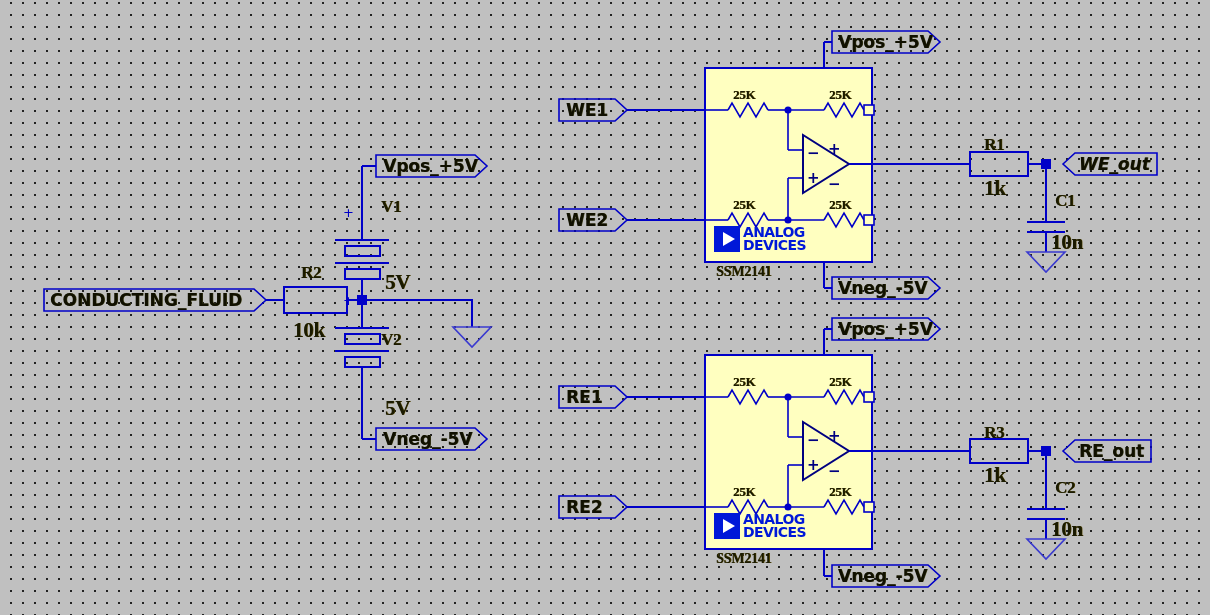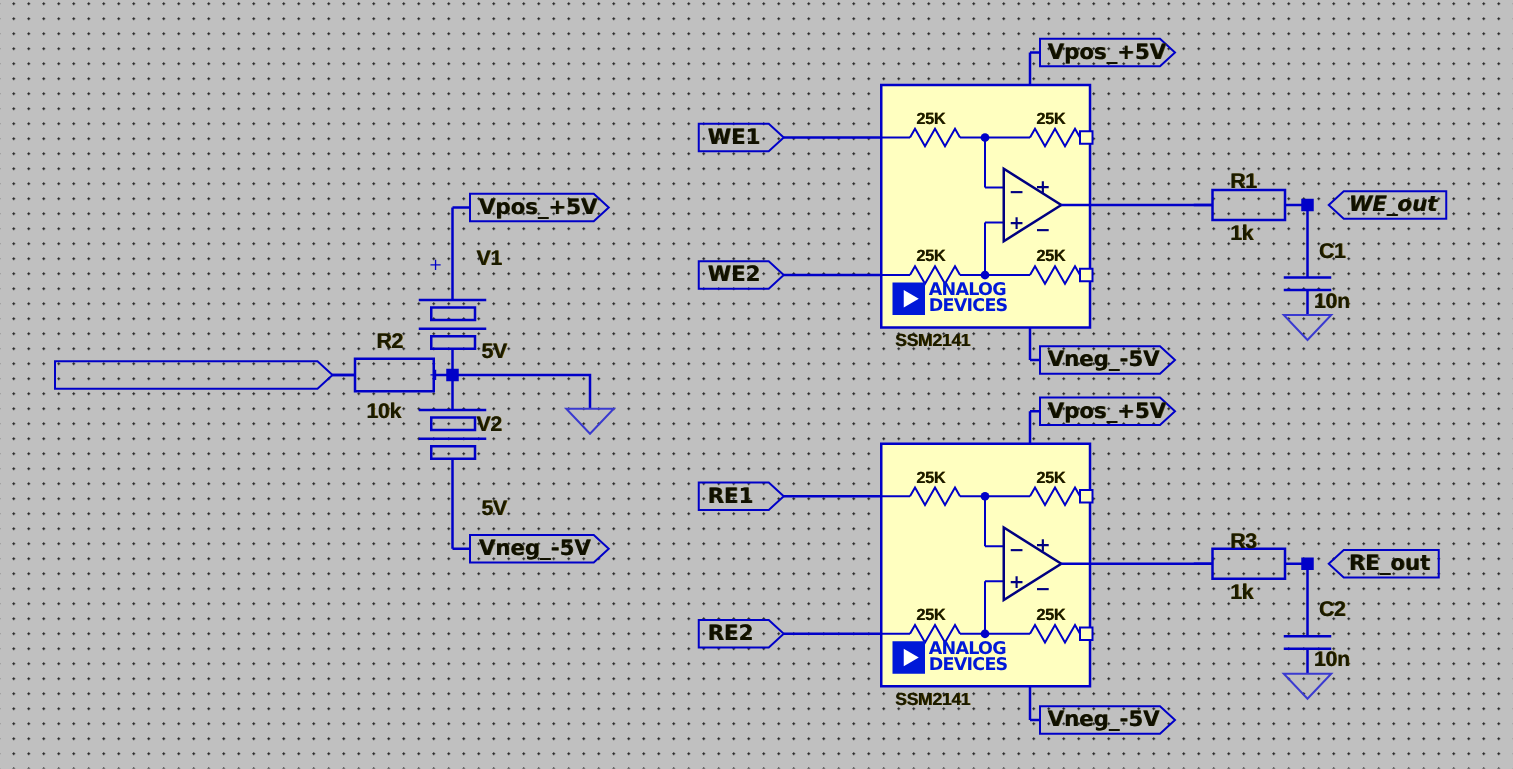--- a/index.html
+++ b/index.html
@@ -66,34 +66,34 @@
     stroke: #3a3ad0;
     stroke-width: 1.6;
   }
   .opamp {
     fill: none;
     stroke: #000080;
     stroke-width: 2;
   }
   .lbl {
     position: absolute;
-    font-family: Liberation Sans, sans-serif;
+    font-family: Liberation Serif, serif;
     font-weight: bold;
     color: #000000;
     white-space: nowrap;
     line-height: 1;
     letter-spacing: -0.2px;
   }
   .lbl-designator {
     font-size: 17px;
     color: #1a1a00;
     text-shadow: 0.5px 0 0 #5a4a00;
   }
   .lbl-value {
-    font-size: 17px;
+    font-size: 21px;
     color: #1a1a00;
     text-shadow: 0.5px 0 0 #5a4a00;
   }
   .lbl-res {
     font-size: 13px;
     font-weight: bold;
     color: #1a1a00;
     text-shadow: 0.4px 0 0 #6a5500;
   }
   .lbl-part {
@@ -348,20 +348,21 @@
 
     <polygon class="portbox" points="832,318 928,318 940,329 928,340 832,340"></polygon>
 
     <polygon class="portbox" points="832,565 928,565 940,576 928,587 832,587"></polygon>
 
     <polygon class="portbox" points="1063,164 1075,153 1157,153 1157,175 1075,175"></polygon>
 
     <polygon class="portbox" points="1063,451 1075,440 1151,440 1151,462 1075,462"></polygon>
   </svg>
 
+  <div class="lbl-port" style="left:50px; top:292px;">CONDUCTING_FLUID</div>
   <div class="lbl-port" style="left:566px; top:102px;">WE1</div>
   <div class="lbl-port" style="left:566px; top:212px;">WE2</div>
   <div class="lbl-port" style="left:566px; top:389px;">RE1</div>
   <div class="lbl-port" style="left:566px; top:499px;">RE2</div>
 
   <div class="lbl-port" style="left:383px; top:158px;">Vpos_+5V</div>
   <div class="lbl-port" style="left:383px; top:431px;">Vneg_-5V</div>
 
   <div class="lbl-port" style="left:838px; top:34px;">Vpos_+5V</div>
   <div class="lbl-port" style="left:838px; top:280px;">Vneg_-5V</div>

